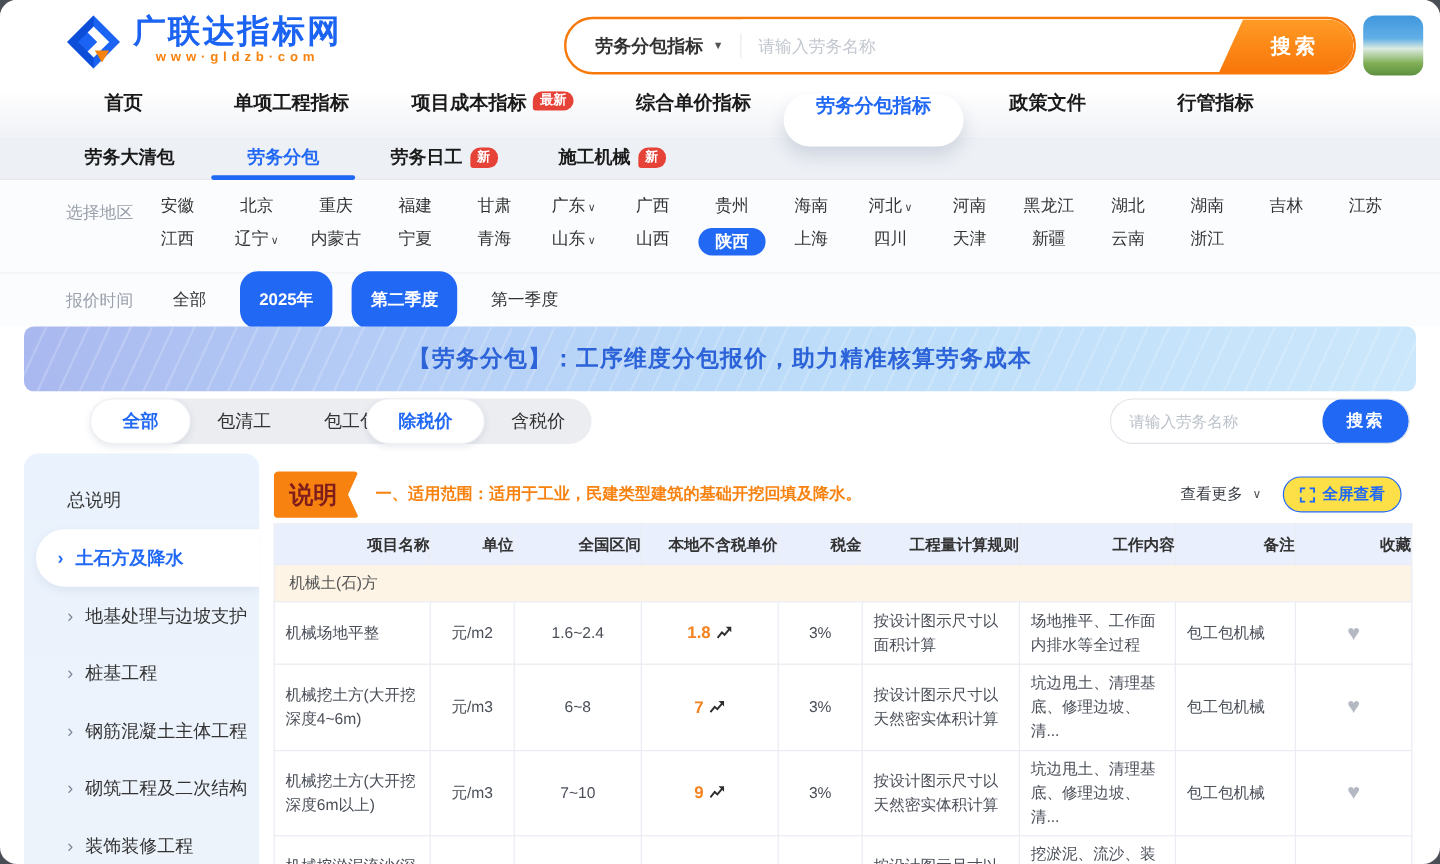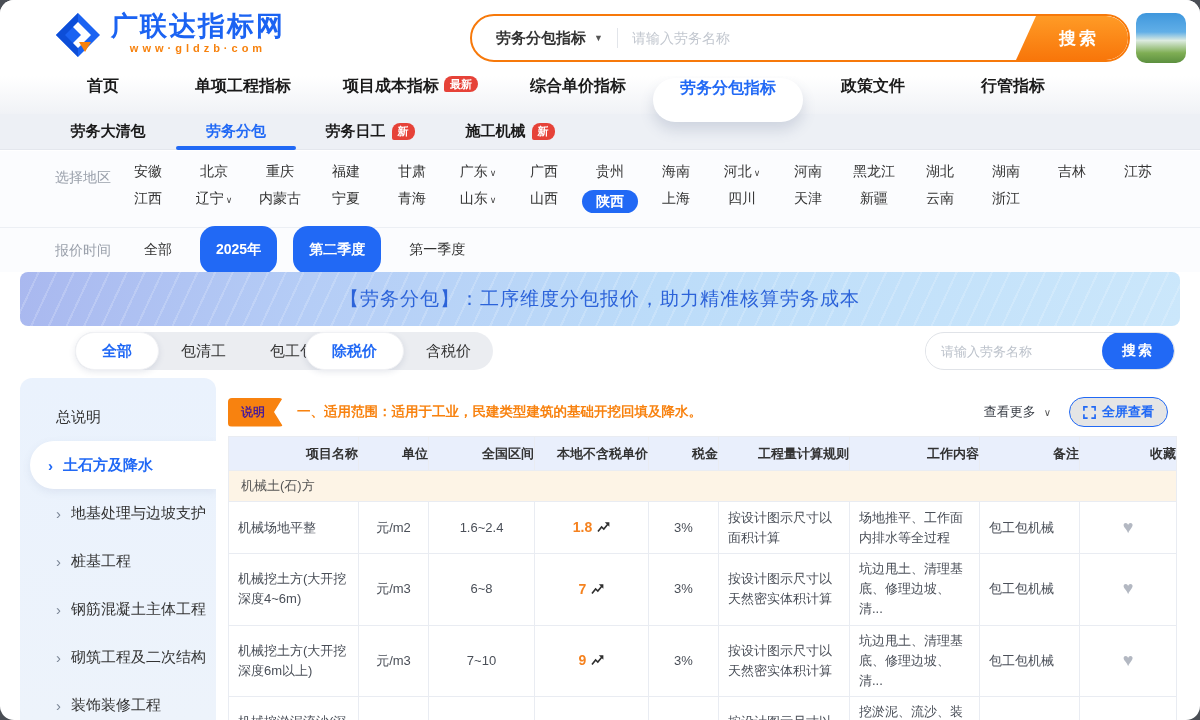--- a/index.html
+++ b/index.html
@@ -48,21 +48,21 @@
 
 .timebar{position:absolute;left:0;top:228px;width:1200px;height:44px;background:#fbfcfe;display:flex;align-items:center}
 .timebar .flabel{top:14px}
 .time-options{display:flex;align-items:center;gap:16px;margin-left:132px}
 .time-option{font-size:14px;color:#333;cursor:pointer;padding:4px 12px}
 .time-option.selected{background:#2169f5;color:#fff;font-weight:bold;border-radius:15px;padding:15px 16px}
 
 
 .banner{position:absolute;left:20px;top:272px;width:1160px;height:54px;border-radius:8px;display:flex;align-items:center;justify-content:center;background:linear-gradient(100deg,#a9b8ef 0%,#b5cdf6 25%,#bcdcf9 55%,#cbe7fb 100%);overflow:hidden}
 .banner::after{content:"";position:absolute;inset:0;background:repeating-linear-gradient(115deg,rgba(255,255,255,.18) 0 2px,transparent 2px 16px)}
-.banner span{position:relative;font-size:19px;font-weight:normal;color:#2c63d9;letter-spacing:1px;z-index:1}
+.banner span{position:relative;font-size:19px;font-weight:bold;color:#2c63d9;letter-spacing:1px;z-index:1}
 
 
 .filterbar{position:absolute;left:0;top:332px;width:1200px;height:38px}
 .seg{position:absolute;top:0;height:38px;background:#ebedf1;border-radius:20px;display:flex;align-items:center}
 .seg.scope{left:75px}
 .seg.tax{left:305px}
 .seg-item{height:38px;display:flex;align-items:center;padding:0 22px;font-size:15px;color:#333;cursor:pointer;border-radius:20px;white-space:nowrap}
 .seg-item.selected{background:#fff;color:#2169f5;font-weight:bold;box-shadow:0 2px 6px rgba(80,95,130,.14);padding:0 26px;height:38px;border:1px solid #f0f1f4}
 .mini-search{position:absolute;right:25px;top:0;width:250px;height:38px;background:#fff;border:1px solid #e0e3e8;border-radius:19px;display:flex;align-items:center;overflow:hidden}
 .mini-search input{flex:1;border:none;outline:none;font-size:13px;padding:0 15px;color:#333;min-width:0}
@@ -72,25 +72,25 @@
 
 .sidebar{position:absolute;left:20px;top:378px;width:196px;height:342px;background:linear-gradient(180deg,#eaf2fd,#edf3fb);border-radius:12px 12px 0 0;padding-top:15px;overflow:hidden}
 .sidebar-item{height:48px;display:flex;align-items:center;padding-left:36px;font-size:15px;color:#333;cursor:pointer;gap:10px;white-space:nowrap}
 .sidebar-item .chev{color:#7a8595;font-size:15px}
 .sidebar-item.active{background:#fff;border-radius:24px 0 0 24px;margin-left:10px;padding-left:18px;color:#2169f5;font-weight:bold;box-shadow:0 3px 8px rgba(90,110,150,.10)}
 .sidebar-item.active .chev{color:#2169f5}
 
 
 .panel{position:absolute;left:222px;top:378px;width:958px;height:342px;background:#fff}
 .note-row{height:54px;display:flex;align-items:center;padding:14px 6px 0 6px}
-.note-badge{background:#f8820f;color:#4c1d95;font-size:12px;font-weight:bold;padding:6px 18px 6px 13px;clip-path:polygon(0 0,100% 0,calc(100% - 9px) 50%,100% 100%,0 100%);border-radius:4px;white-space:nowrap}
+.note-badge{background:#f8820f;color:#7f1d1d;font-size:20px;font-weight:bold;padding:6px 18px 6px 13px;clip-path:polygon(0 0,100% 0,calc(100% - 9px) 50%,100% 100%,0 100%);border-radius:4px;white-space:nowrap}
 .note-text{margin-left:14px;color:#f8820f;font-size:13.5px;font-weight:bold;white-space:nowrap;overflow:hidden}
 .view-more{margin-left:auto;display:flex;align-items:center;gap:8px;font-size:13px;color:#3a3f47;cursor:pointer;white-space:nowrap}
 .view-more .caret{font-size:10px;color:#555}
-.fullscreen-btn{margin:0 6px 0 18px;display:flex;align-items:center;gap:6px;border:1px solid #2169f5;background:#e5e5e5;color:#2169f5;font-size:13px;font-weight:bold;border-radius:16px;height:30px;padding:0 13px;cursor:pointer;white-space:nowrap}
+.fullscreen-btn{margin:0 6px 0 18px;display:flex;align-items:center;gap:6px;border:1px solid #2169f5;background:#fde047;color:#2169f5;font-size:13px;font-weight:bold;border-radius:16px;height:30px;padding:0 13px;cursor:pointer;white-space:nowrap}
 
 table{border-collapse:collapse;table-layout:fixed;width:948px;margin-left:6px;margin-top:4px}
 th,td{border:1px solid #e9ecf2;overflow:hidden}
 thead th{background:#e9effc;color:#333;font-weight:bold;font-size:13px;height:34px;text-align:right}
 .group-row td{background:#fdf4e6;color:#555;font-size:13px;height:26px;padding-left:12px}
 tbody td{color:#4a4f58;font-size:13px;padding:5px 9px;line-height:1.55;vertical-align:middle;background:#fff}
 tbody tr.t-row{height:48px}
 tbody tr.t-row.first{height:52px}
 td.c{text-align:center}
 .price{color:#f5821f;font-weight:bold;font-size:14px;margin-right:5px}

